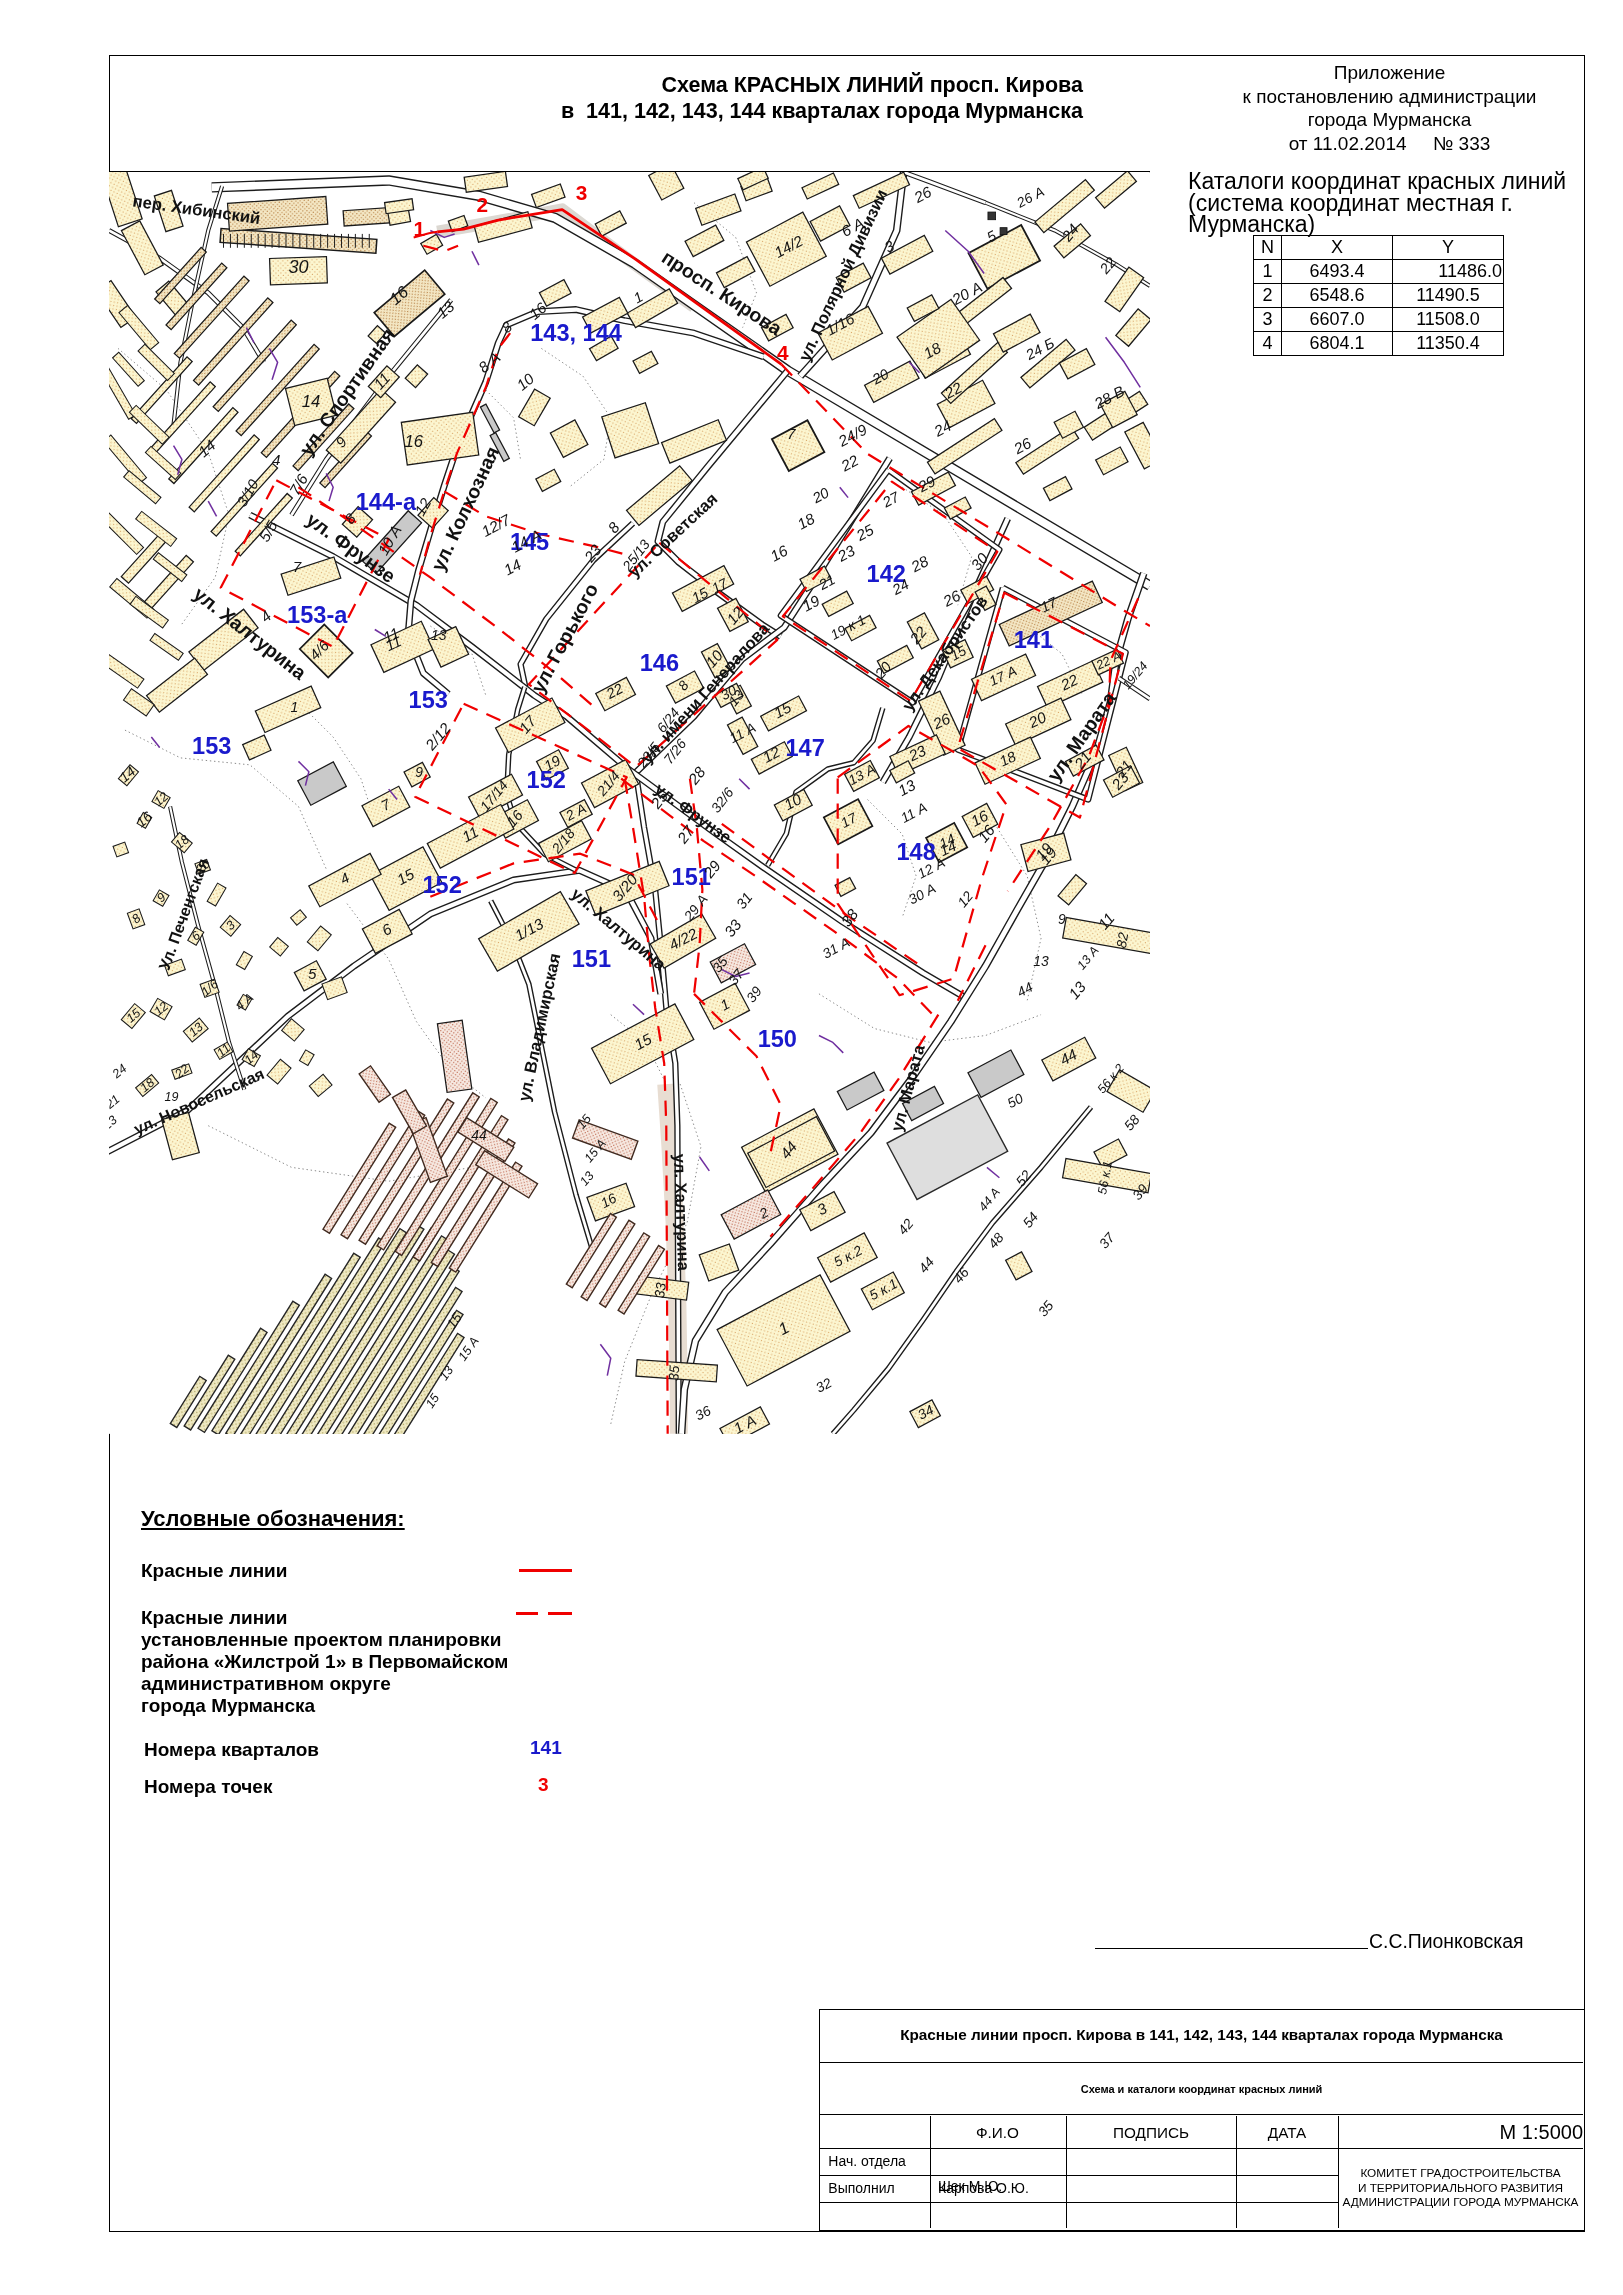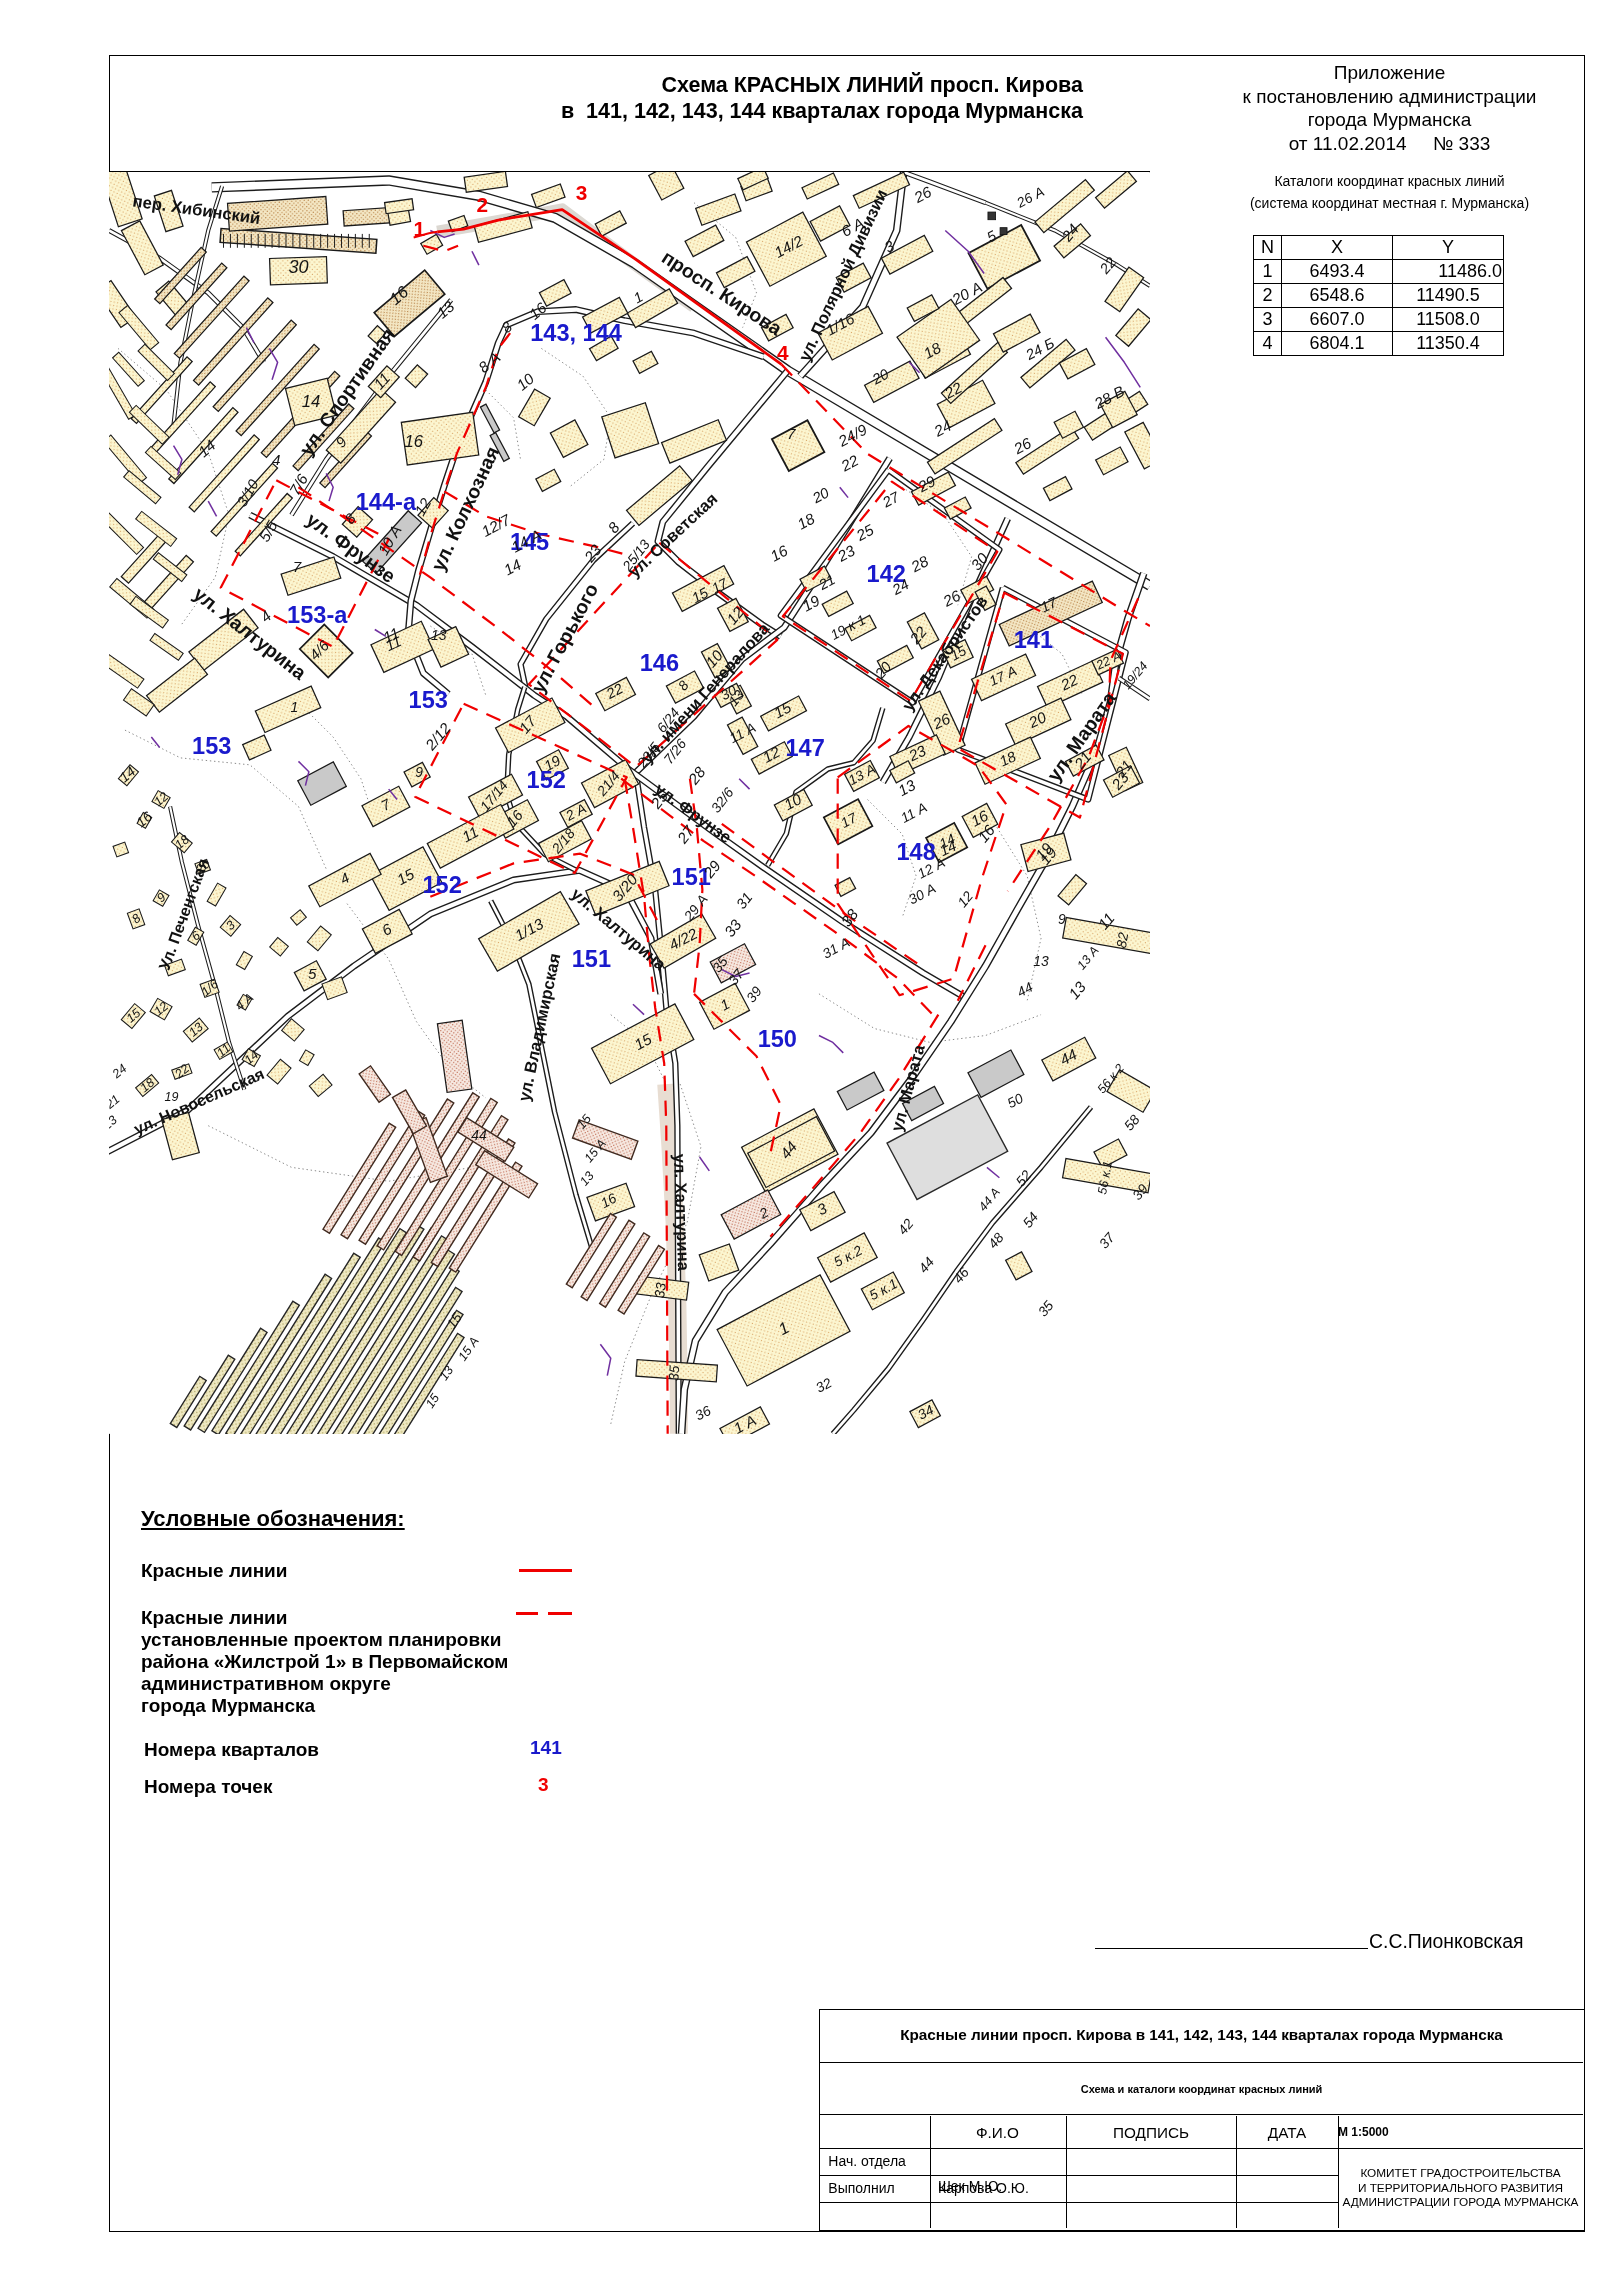--- a/index.html
+++ b/index.html
@@ -10,21 +10,21 @@
 <div id="page">
 
 <div class="abs" style="left:109px;top:55px;width:1474px;height:2175px;border:1.4px solid #000;"></div>
 
 <div class="abs" style="left:264px;top:72px;width:819px;text-align:right;font-size:21.5px;font-weight:bold;line-height:26px;">
 Схема КРАСНЫХ ЛИНИЙ просп. Кирова<br>в&nbsp; 141, 142, 143, 144 кварталах города Мурманска</div>
 
 <div class="abs" style="left:1188px;top:61px;width:403px;text-align:center;font-size:19px;line-height:23.6px;">
 Приложение<br>к постановлению администрации<br>города Мурманска<br>от 11.02.2014&nbsp;&nbsp;&nbsp;&nbsp;&nbsp;№ 333</div>
 
-<div class="abs" style="left:1188px;top:171px;width:403px;text-align:center;font-size:14px;line-height:21.5px;">
+<div class="abs" style="left:1188px;top:171px;width:403px;text-align:left;font-size:23px;line-height:21.5px;">
 Каталоги координат красных линий<br>(система координат местная г. Мурманска)</div>
 
 <table class="abs" style="left:1253px;top:235px;border-collapse:collapse;font-size:18px;" cellspacing="0">
 <tbody>
         <tr>
           <td style="border:1.4px solid #000;width:25px;height:18px;text-align:center;">N</td>
 <td style="border:1.4px solid #000;width:108px;text-align:center;">X</td>
 <td style="border:1.4px solid #000;width:108px;text-align:center;">Y</td>
         </tr>
 <tr>
@@ -864,21 +864,21 @@
   <div class="abs" style="left:246px;top:106px;width:0;height:112px;border-left:1.4px solid #000;"></div>
   <div class="abs" style="left:416px;top:106px;width:0;height:112px;border-left:1.4px solid #000;"></div>
   <div class="abs" style="left:518px;top:106px;width:0;height:112px;border-left:1.4px solid #000;"></div>
   <div class="abs" style="left:0;top:138px;width:518px;height:0;border-top:1.4px solid #000;"></div>
   <div class="abs" style="left:518px;top:138px;width:245px;height:0;border-top:1.4px solid #000;"></div>
   <div class="abs" style="left:0;top:165px;width:518px;height:0;border-top:0.7px solid #000;"></div>
   <div class="abs" style="left:0;top:192px;width:518px;height:0;border-top:0.7px solid #000;"></div>
   <div class="abs" style="left:110px;top:106px;width:135px;height:33px;text-align:center;font-size:15.3px;line-height:33px;">Ф.И.О</div>
   <div class="abs" style="left:246px;top:106px;width:170px;height:33px;text-align:center;font-size:15.3px;line-height:33px;">ПОДПИСЬ</div>
   <div class="abs" style="left:416px;top:106px;width:102px;height:33px;text-align:center;font-size:15.3px;line-height:33px;">ДАТА</div>
-  <div class="abs" style="left:518px;top:106px;width:245px;height:33px;text-align:left;font-size:12px;font-weight:bold;line-height:33px;">М 1:5000</div>
+  <div class="abs" style="left:518px;top:106px;width:245px;height:33px;text-align:right;font-size:20px;font-weight:normal;line-height:33px;">М 1:5000</div>
   <div class="abs" style="left:8.3px;top:143px;font-size:14px;">Нач. отдела</div>
   <div class="abs" style="left:118px;top:143px;font-size:14px;margin-top:25px;">Шек М.Ю.</div>
   <div class="abs" style="left:8.3px;top:170px;font-size:14px;">Выполнил</div>
   <div class="abs" style="left:118px;top:170px;font-size:14px;">Карпова О.Ю.</div>
   <div class="abs" style="left:518px;top:156px;width:245px;text-align:center;font-size:11.8px;line-height:14.6px;">КОМИТЕТ ГРАДОСТРОИТЕЛЬСТВА<br>И ТЕРРИТОРИАЛЬНОГО РАЗВИТИЯ<br>АДМИНИСТРАЦИИ ГОРОДА МУРМАНСКА</div>
 </div>
 
 </div>
 
 </body></html>

